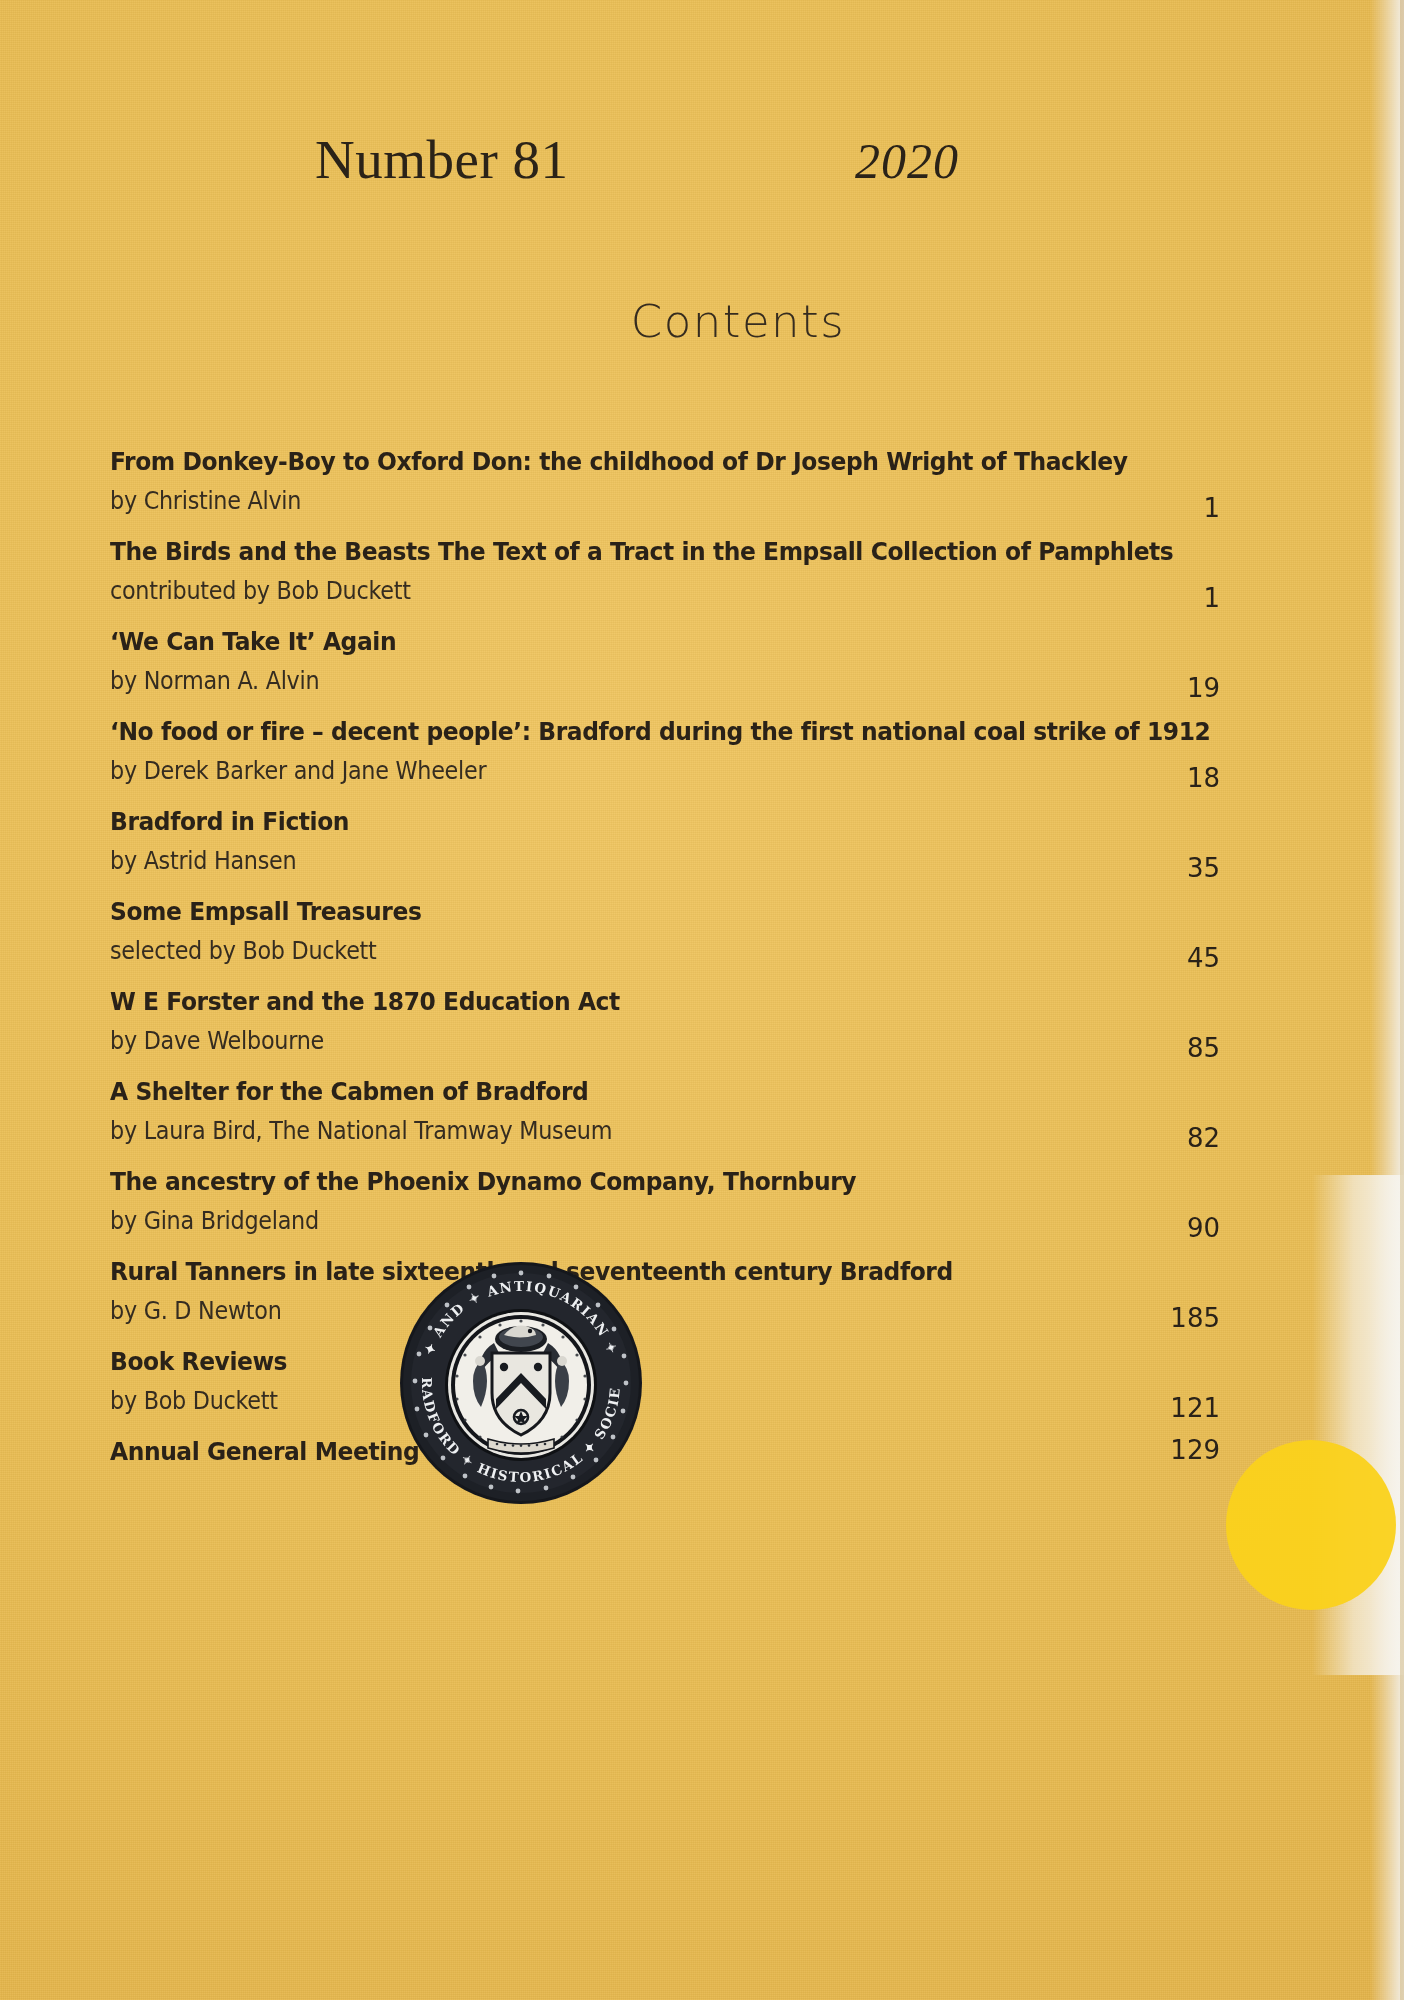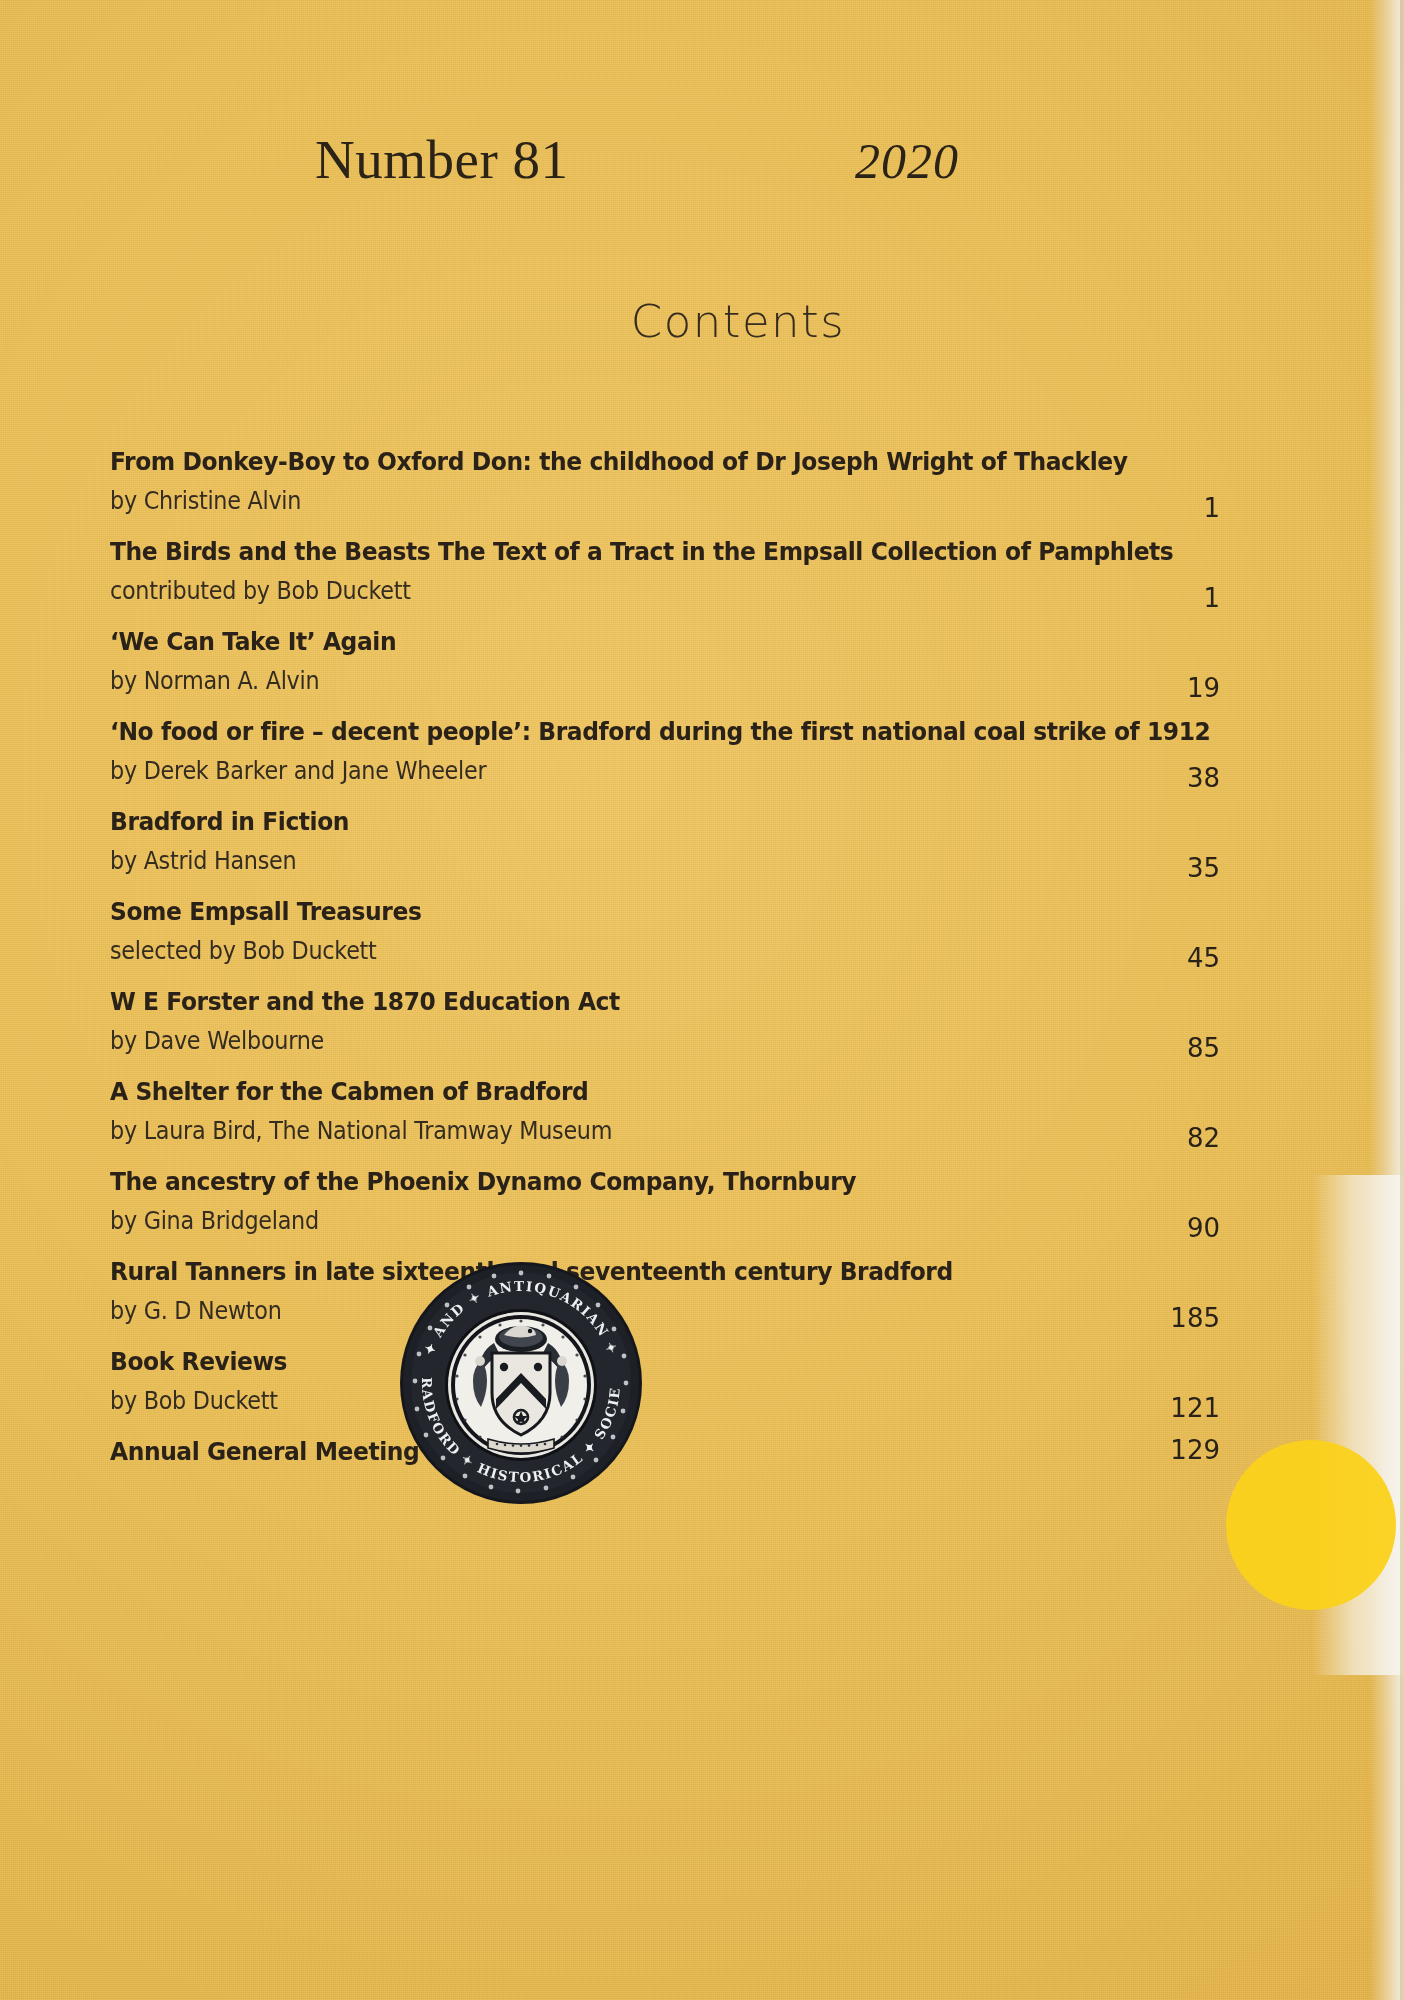--- a/index.html
+++ b/index.html
@@ -228,21 +228,21 @@
       <div class="entry-line2">
         <div class="entry-author">by Norman A. Alvin</div>
         <div class="entry-page">19</div>
       </div>
     </div>
 
     <div class="toc-entry">
       <div class="entry-title">‘No food or fire – decent people’: Bradford during the first national coal strike of 1912</div>
       <div class="entry-line2">
         <div class="entry-author">by Derek Barker and Jane Wheeler</div>
-        <div class="entry-page">38</div>
+        <div class="entry-page">18</div>
       </div>
     </div>
 
     <div class="toc-entry">
       <div class="entry-title">Bradford in Fiction</div>
       <div class="entry-line2">
         <div class="entry-author">by Astrid Hansen</div>
         <div class="entry-page">35</div>
       </div>
     </div>

